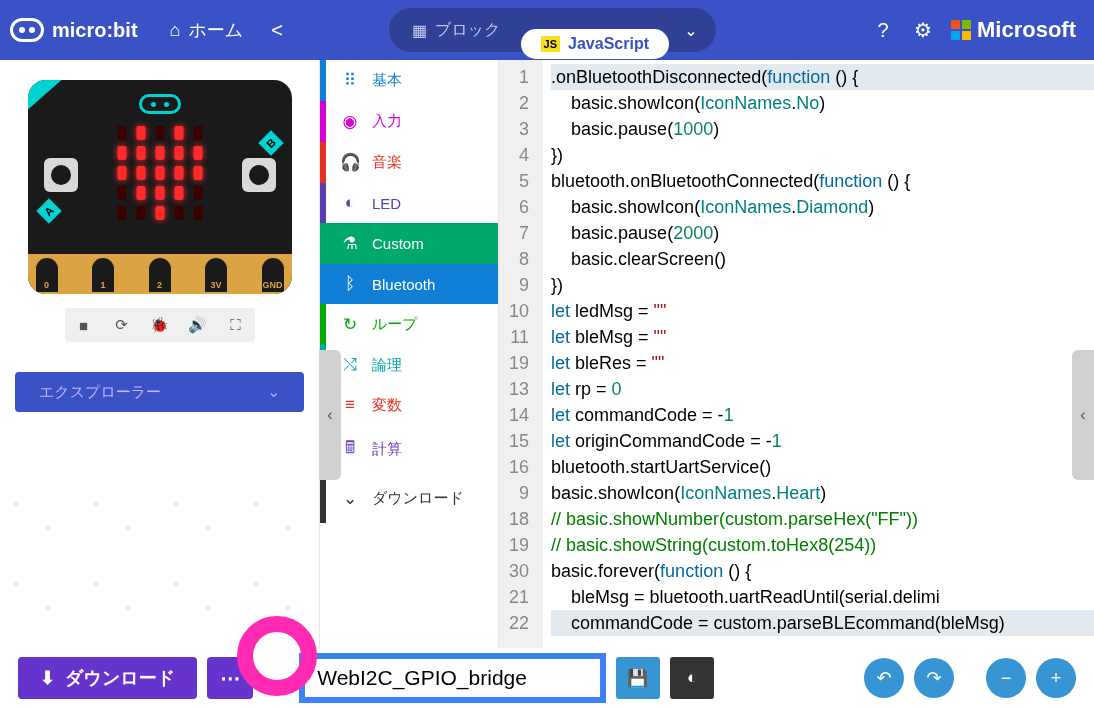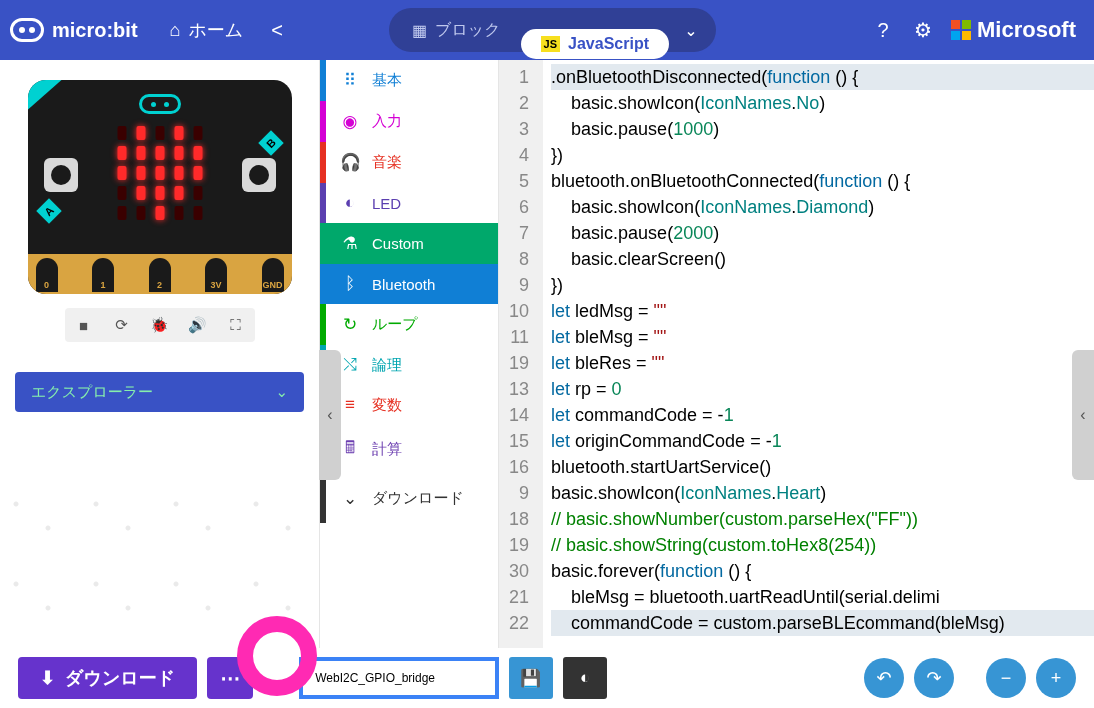--- a/index.html
+++ b/index.html
@@ -41,21 +41,21 @@
 .lbl-a{position:absolute;left:12px;top:122px;width:18px;height:18px;background:#00d1d1;font-size:11px;font-weight:700;display:flex;align-items:center;justify-content:center;transform:rotate(-45deg)}
 .lbl-b{position:absolute;right:12px;top:54px;width:18px;height:18px;background:#00d1d1;font-size:11px;font-weight:700;display:flex;align-items:center;justify-content:center;transform:rotate(-45deg)}
 .edge { position:absolute; bottom:0; left:0; right:0; height:40px; background:#d9a441; display:flex; align-items:flex-end; justify-content:space-between; padding:0 8px 2px; }
 .pin { width:22px; height:34px; background:#1a1a1a; border-radius:12px 12px 0 0; color:#d9a441; font-size:9px; display:flex; align-items:flex-end; justify-content:center; padding-bottom:2px; font-weight:700; }
 .edge-fine { position:absolute; bottom:22px; left:0; right:0; height:14px; background:repeating-linear-gradient(90deg,#1a1a1a 0 3px,#d9a441 3px 7px); }
 
 .sim-ctrl { display:flex; justify-content:center; gap:0; margin-top:14px; }
 .sim-ctrl button { width:38px; height:34px; background:#f0f0f0; border:none; color:#555; font-size:15px; cursor:pointer; }
 .sim-ctrl button:first-child{border-radius:4px 0 0 4px}.sim-ctrl button:last-child{border-radius:0 4px 4px 0}
 
-.explorer-btn { margin-top:30px; width:100%; height:40px; background:#3952c5; color:#86efac; border:none; border-radius:4px; display:flex; align-items:center; justify-content:space-between; padding:0 16px; font-size:15px; cursor:pointer; }
+.explorer-btn { margin-top:30px; width:100%; height:40px; background:#3952c5; color:#c4b5fd; border:none; border-radius:4px; display:flex; align-items:center; justify-content:space-between; padding:0 24px; font-size:15px; cursor:pointer; }
 
 .bg-deco { position:absolute; left:0; right:0; bottom:0; top:420px; opacity:.08; background:radial-gradient(circle at 20% 30%, #000 2px, transparent 3px), radial-gradient(circle at 60% 60%, #000 2px, transparent 3px); background-size:80px 80px; pointer-events:none; }
 
 
 .collapse-tab { position:absolute; top:290px; width:22px; height:130px; background:#d0d0d0; display:flex; align-items:center; justify-content:center; color:#555; cursor:pointer; }
 .collapse-left { left:319px; border-radius:0 6px 6px 0; }
 .collapse-right { right:0; border-radius:6px 0 0 6px; }
 
 
 .toolbox { width:180px; background:#fff; border-right:1px solid #e5e5e5; border-left:1px solid #e5e5e5; }
@@ -81,21 +81,21 @@
 .gutter { background:#f0f0f0; color:#888; text-align:right; padding:4px 14px 0 10px; user-select:none; }
 .code { flex:1; padding:4px 0 0 8px; white-space:pre; overflow:hidden; }
 .hl-line { background:#e2e9ef; display:inline-block; width:100%; }
 .k-blue{color:#0369a1}.k-teal{color:#008080}.k-str{color:#a31515}.k-num{color:#098658}.k-cm{color:#008000}
 
 
 .footer { position:absolute; bottom:0; left:0; right:0; height:60px; display:flex; align-items:center; padding:0 18px; gap:10px; background:#fff; }
 .dl-btn { height:42px; padding:0 22px; background:#6633cc; color:#fff; border:none; border-radius:4px; font-size:18px; font-weight:600; display:flex; align-items:center; gap:10px; cursor:pointer; }
 .more-btn { height:42px; width:46px; background:#6633cc; color:#fff; border:none; border-radius:4px; font-size:20px; font-weight:700; cursor:pointer; position:relative; }
 .more-ring { position:absolute; top:616px; left:237px; width:80px; height:80px; border:16px solid #ff2ab3; border-radius:50%; pointer-events:none; }
-.proj-input { height:42px; flex:0 0 200px; padding:0 12px; border:4px solid #3b82f6; font-size:12px; margin-left:36px; }
+.proj-input { height:50px; flex:0 0 200px; padding:0 12px; border:6px solid #3b82f6; font-size:21px; margin-left:36px; }
 .ic-btn { height:42px; width:44px; border:none; border-radius:3px; color:#fff; font-size:17px; cursor:pointer; }
 .save-ic{background:#3795d4}.gh-ic{background:#333}
 .ft-spacer{flex:1}
 .round-btn { width:40px; height:40px; border:none; border-radius:50%; color:#fff; font-size:18px; cursor:pointer; }
 .undo{background:#3795d4}.redo{background:#3795d4}.zo{background:#3795d4}.zi{background:#3795d4}
 </style>
 </head>
 <body>
 
 <div class="header">

